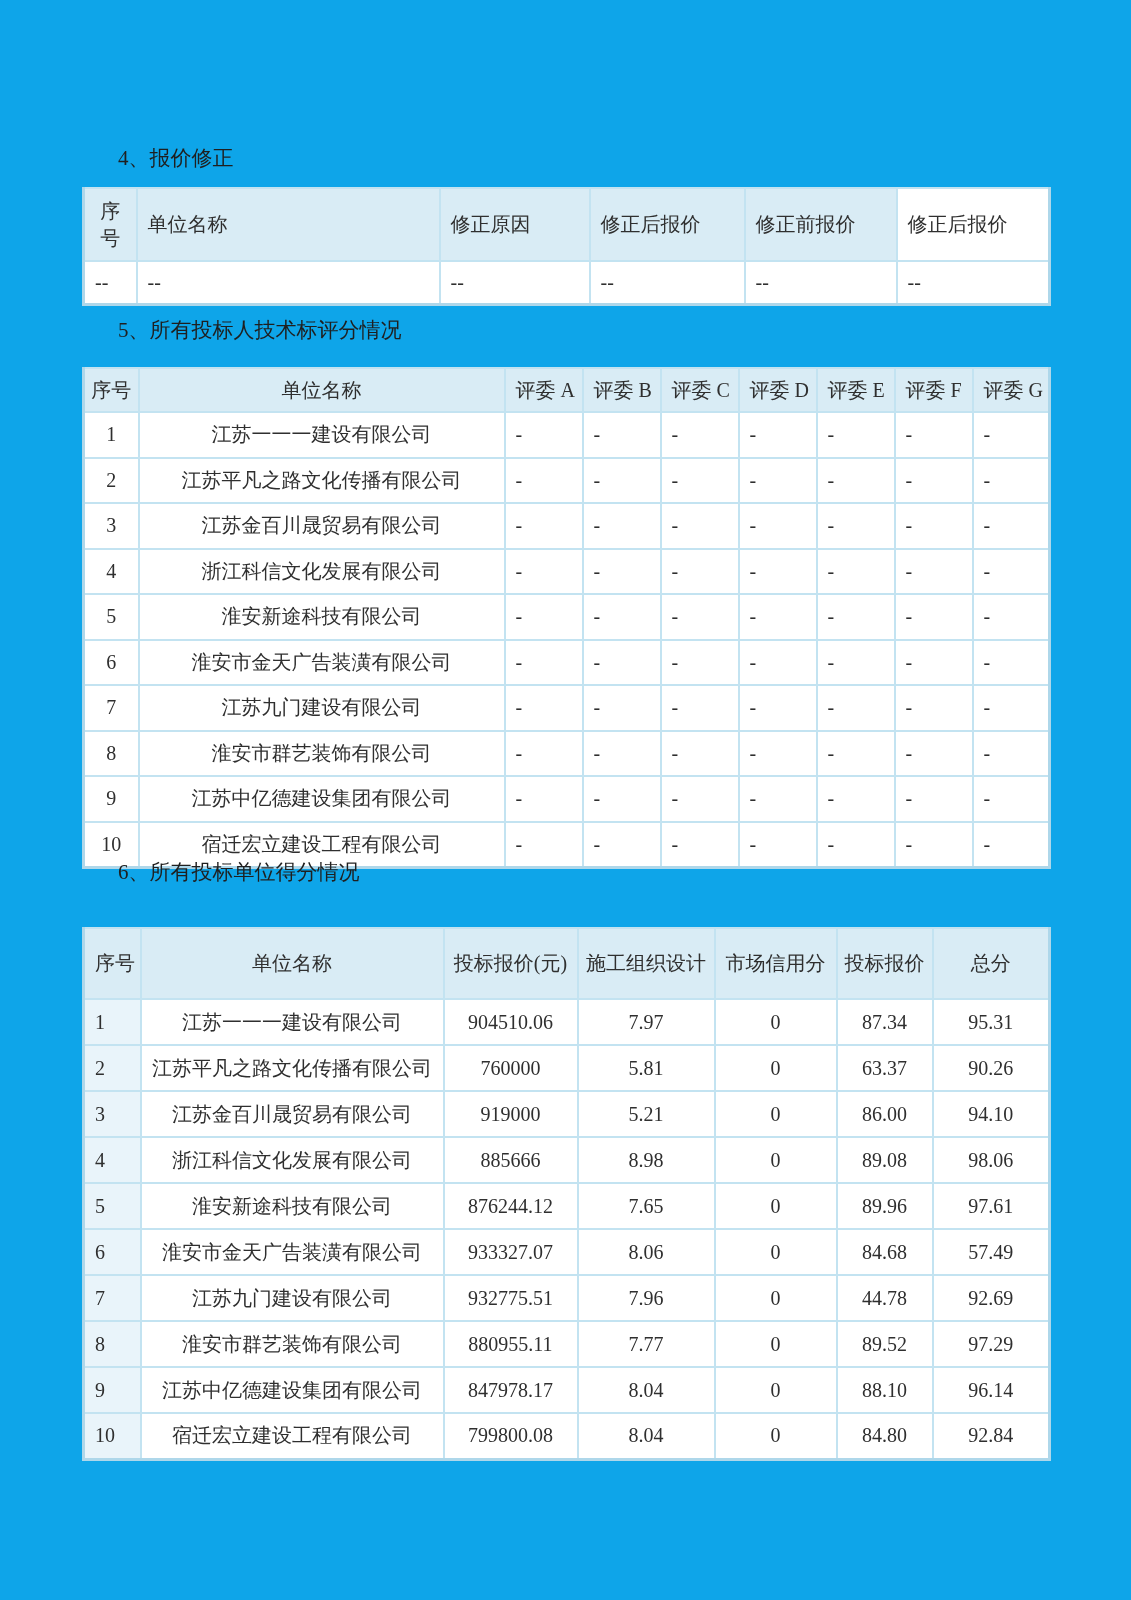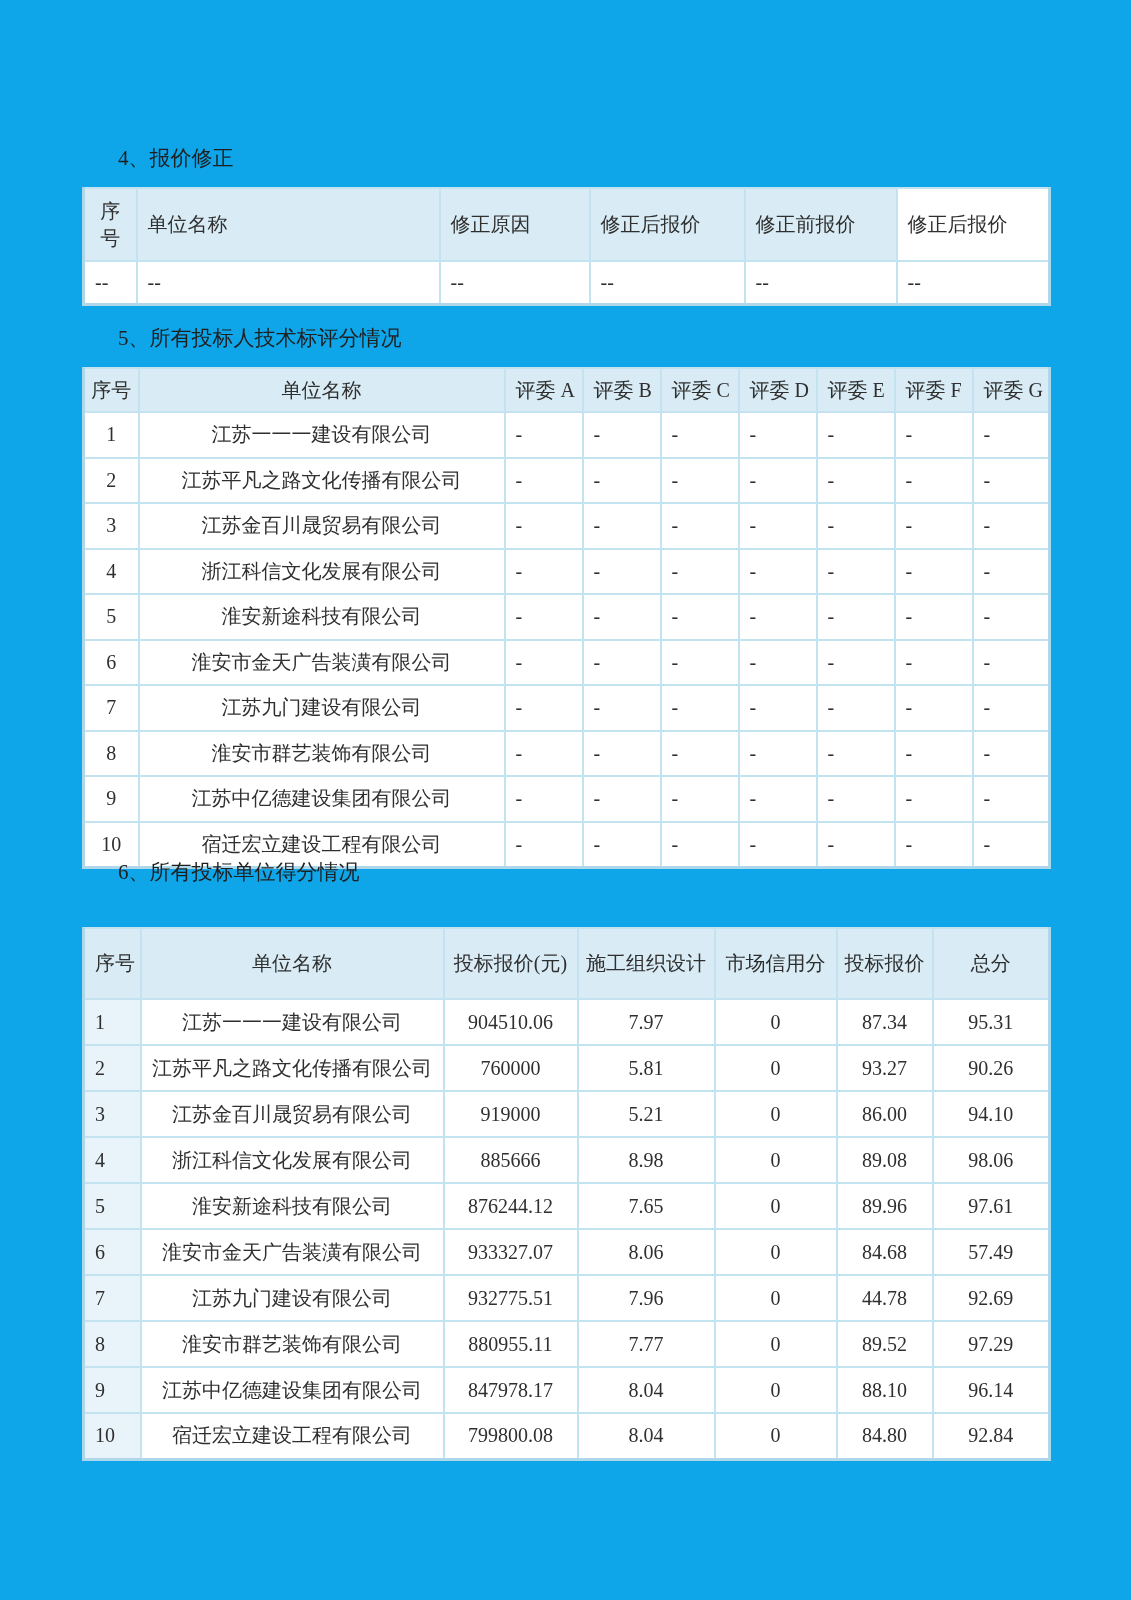--- a/index.html
+++ b/index.html
@@ -77,21 +77,21 @@
           <td class="l">--</td>
           <td class="l">--</td>
           <td class="l">--</td>
           <td class="l">--</td>
           <td class="l">--</td>
           <td class="l">--</td>
         </tr>
       </tbody>
   </table>
 
-  <div class="sec-title" style="top:326px">5、所有投标人技术标评分情况</div>
+  <div class="sec-title" style="top:318px">5、所有投标人技术标评分情况</div>
 
   <table class="tbl t2" style="top:367px">
     <colgroup>
       <col style="width:55px">
         <col style="width:366px">
       <col style="width:78px">
         <col style="width:78px">
         <col style="width:78px">
       <col style="width:78px">
         <col style="width:78px">
@@ -269,21 +269,21 @@
           <td class="c">87.34</td>
           <td class="c">95.31</td>
         </tr>
 
         <tr>
           <td class="lab l" style="padding-left:8px">2</td>
           <td class="c">江苏平凡之路文化传播有限公司</td>
           <td class="c">760000</td>
           <td class="c">5.81</td>
           <td class="c">0</td>
-          <td class="c">93.27</td>
+          <td class="c">63.37</td>
           <td class="c">90.26</td>
         </tr>
 
         <tr>
           <td class="lab l" style="padding-left:8px">3</td>
           <td class="c">江苏金百川晟贸易有限公司</td>
           <td class="c">919000</td>
           <td class="c">5.21</td>
           <td class="c">0</td>
           <td class="c">86.00</td>

